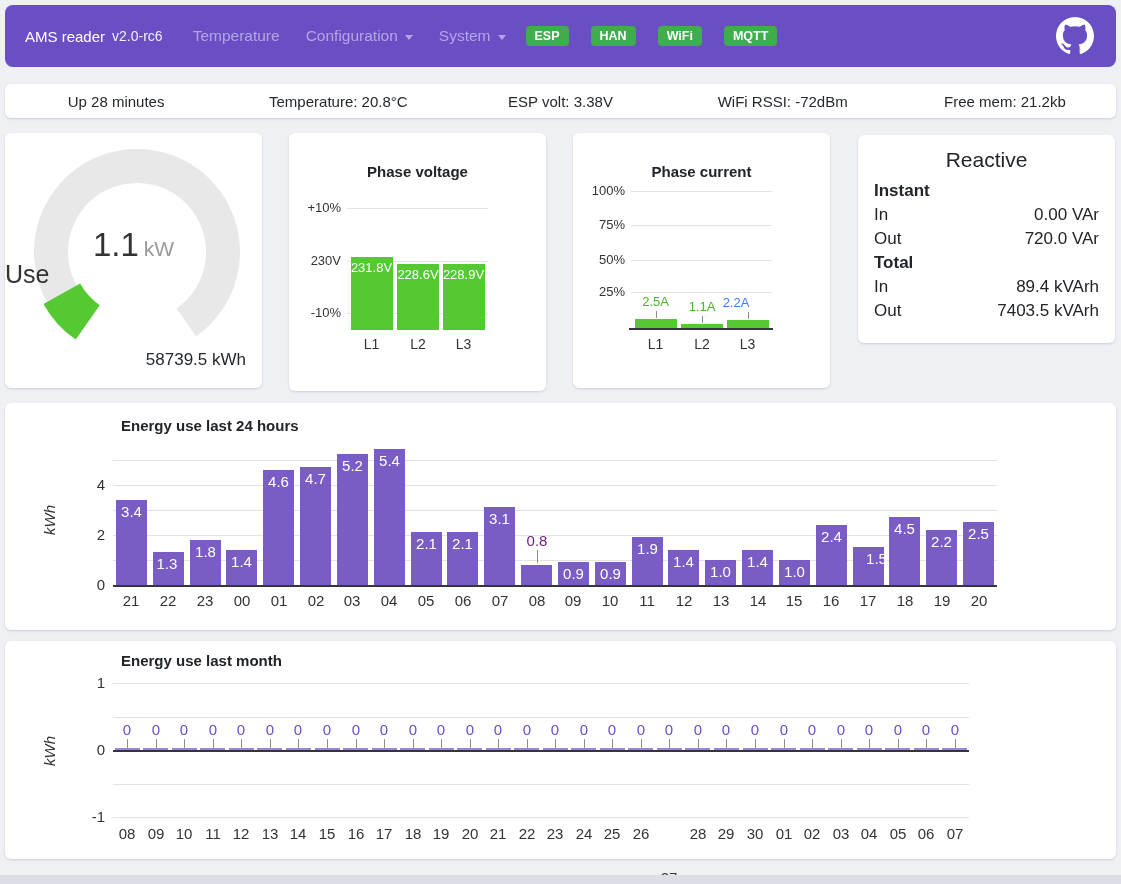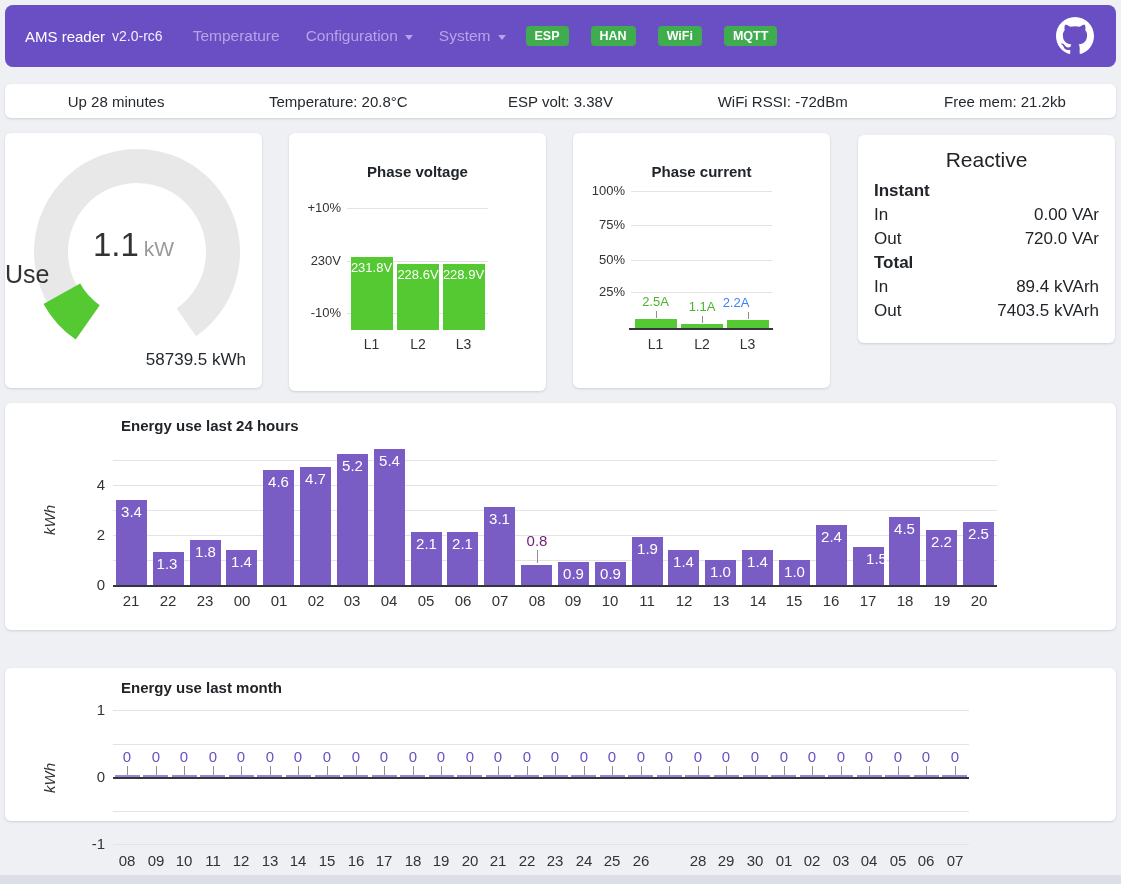--- a/index.html
+++ b/index.html
@@ -56,21 +56,21 @@
   .pbar-label-above{position:absolute;text-align:center;font-size:13px;}
   .connector{position:absolute;width:1px;background:#8f8f8f;}
   
   #reactive-card .r-title{position:absolute;top:13px;left:0;width:100%;text-align:center;
                           font-size:21px;color:#212529;}
   #reactive-body{position:absolute;top:44px;left:16px;right:16px;font-size:17px;color:#212529;}
   .r-section{font-weight:bold;height:24px;line-height:24px;}
   .r-row{display:flex;justify-content:space-between;height:24px;line-height:24px;}
   
   #day-card{left:5px;top:403px;width:1111px;height:227px;}
-  #month-card{left:5px;top:668px;width:1111px;height:153px;}
+  #month-card{left:5px;top:641px;width:1111px;height:218px;}
   .chart-title{position:absolute;left:116px;font-size:15px;font-weight:bold;color:#212529;}
   .ylabel{position:absolute;font-size:15px;font-style:italic;color:#333;
           width:60px;height:16px;text-align:center;transform:rotate(-90deg);}
   .ytick{position:absolute;width:34px;text-align:right;font-size:15px;color:#333;}
   .xtick{position:absolute;width:36px;text-align:center;font-size:15px;color:#333;}
   .bar{position:absolute;background:#795dc4;}
   .bar-label{position:absolute;text-align:center;font-size:15px;color:#fff;}
   .bar-label.out{color:#701a75;}
   .bar-label.zero{color:#6a4ec4;}
   .zero-dash{position:absolute;height:2px;background:#9b86d6;}

